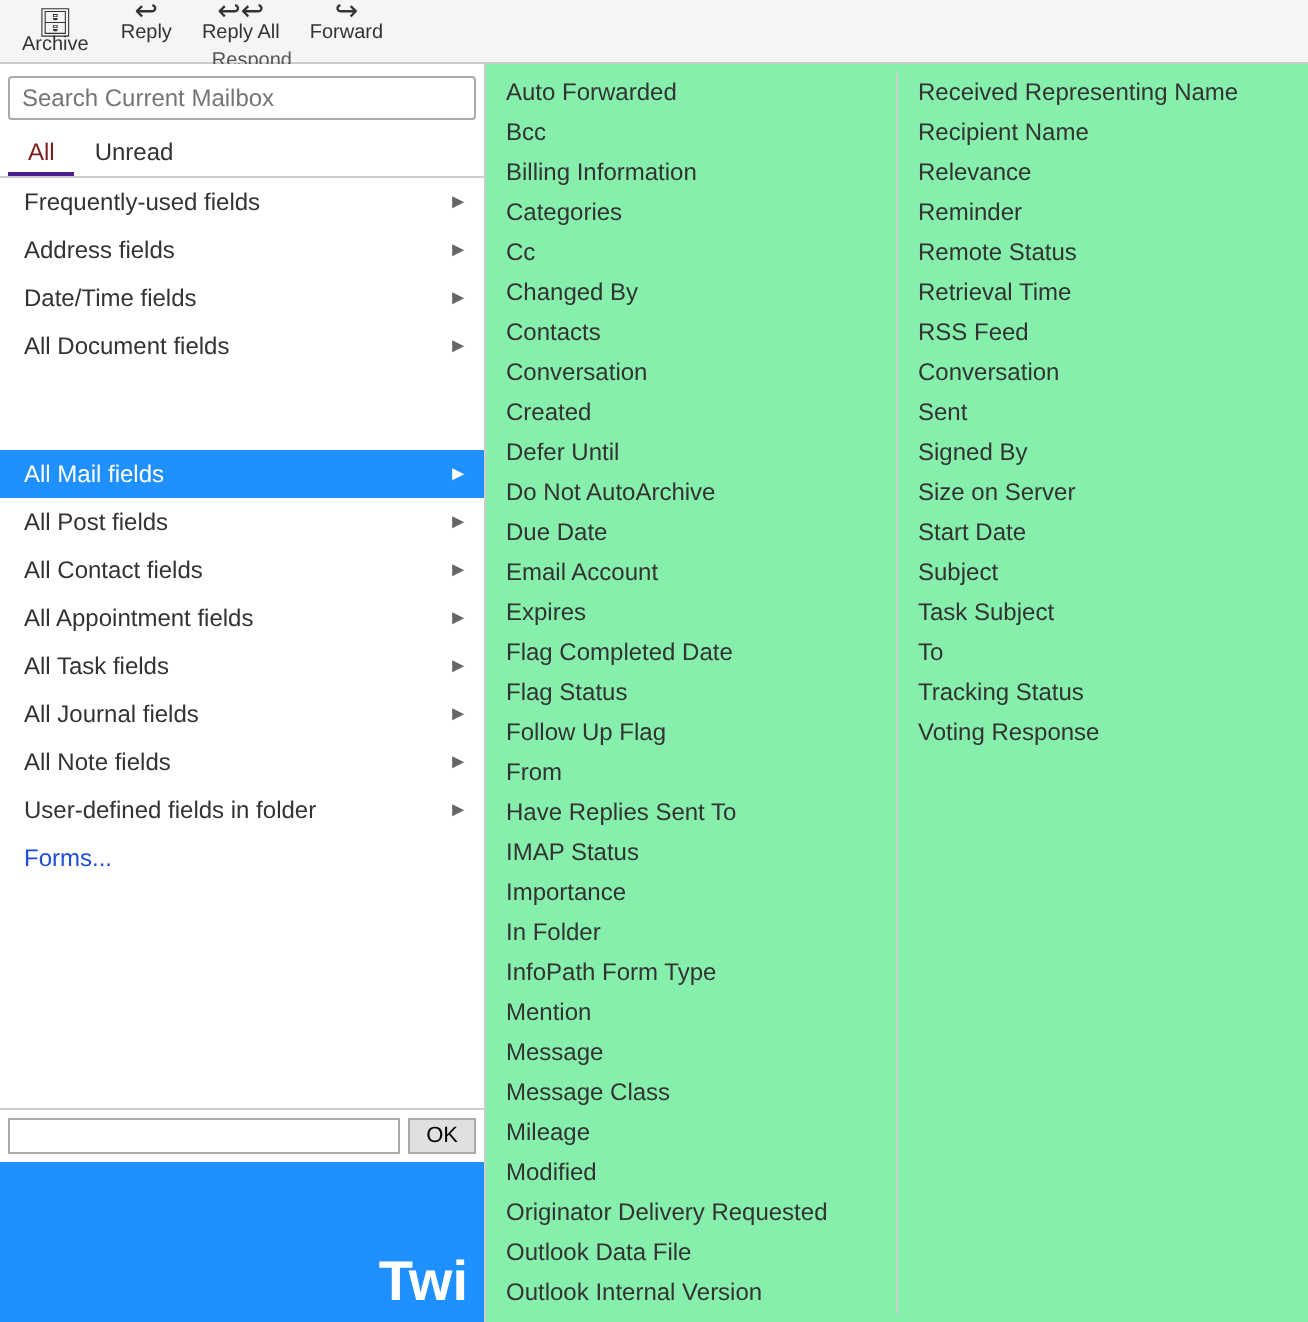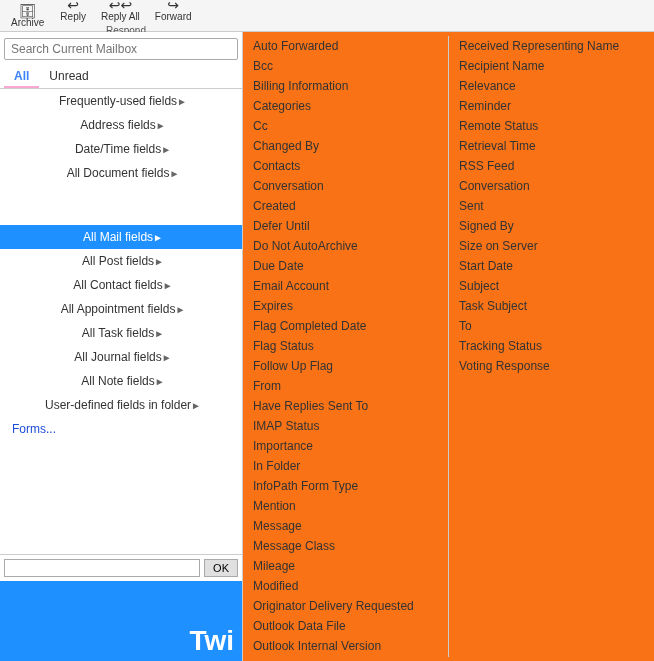--- a/index.html
+++ b/index.html
@@ -91,33 +91,33 @@
       padding: 0 4px;
     }
     .tab {
       padding: 3px 10px;
       cursor: pointer;
       font-size: 12px;
       color: #333;
       border-bottom: 2px solid transparent;
     }
     .tab.active {
-      border-bottom: 2px solid #f9a8d4;
-      color: #3b82f6;
-      font-weight: 700;
+      border-bottom: 2px solid #4c1d95;
+      color: #7f1d1d;
+      font-weight: 400;
     }
 
     .menu-list {
       flex: 1;
       overflow-y: auto;
     }
     .menu-item {
       display: flex;
       align-items: center;
-      justify-content: center;
+      justify-content: space-between;
       padding: 5px 8px 5px 12px;
       cursor: pointer;
       color: #333;
       font-size: 12px;
     }
     .menu-item.active {
       background: #1e90ff;
       color: #fff;
       margin-top: 40px;
     }
@@ -167,21 +167,21 @@
     }
     .blue-text {
       color: #fff;
       font-size: 28px;
       font-weight: 600;
     }
 
     
     .right-panel {
       flex: 1;
-      background: #f97316;
+      background: #86efac;
       display: flex;
       overflow: hidden;
     }
 
     .fields-col {
       flex: 1;
       padding: 4px 8px;
       overflow-y: auto;
     }
     .field-item {

